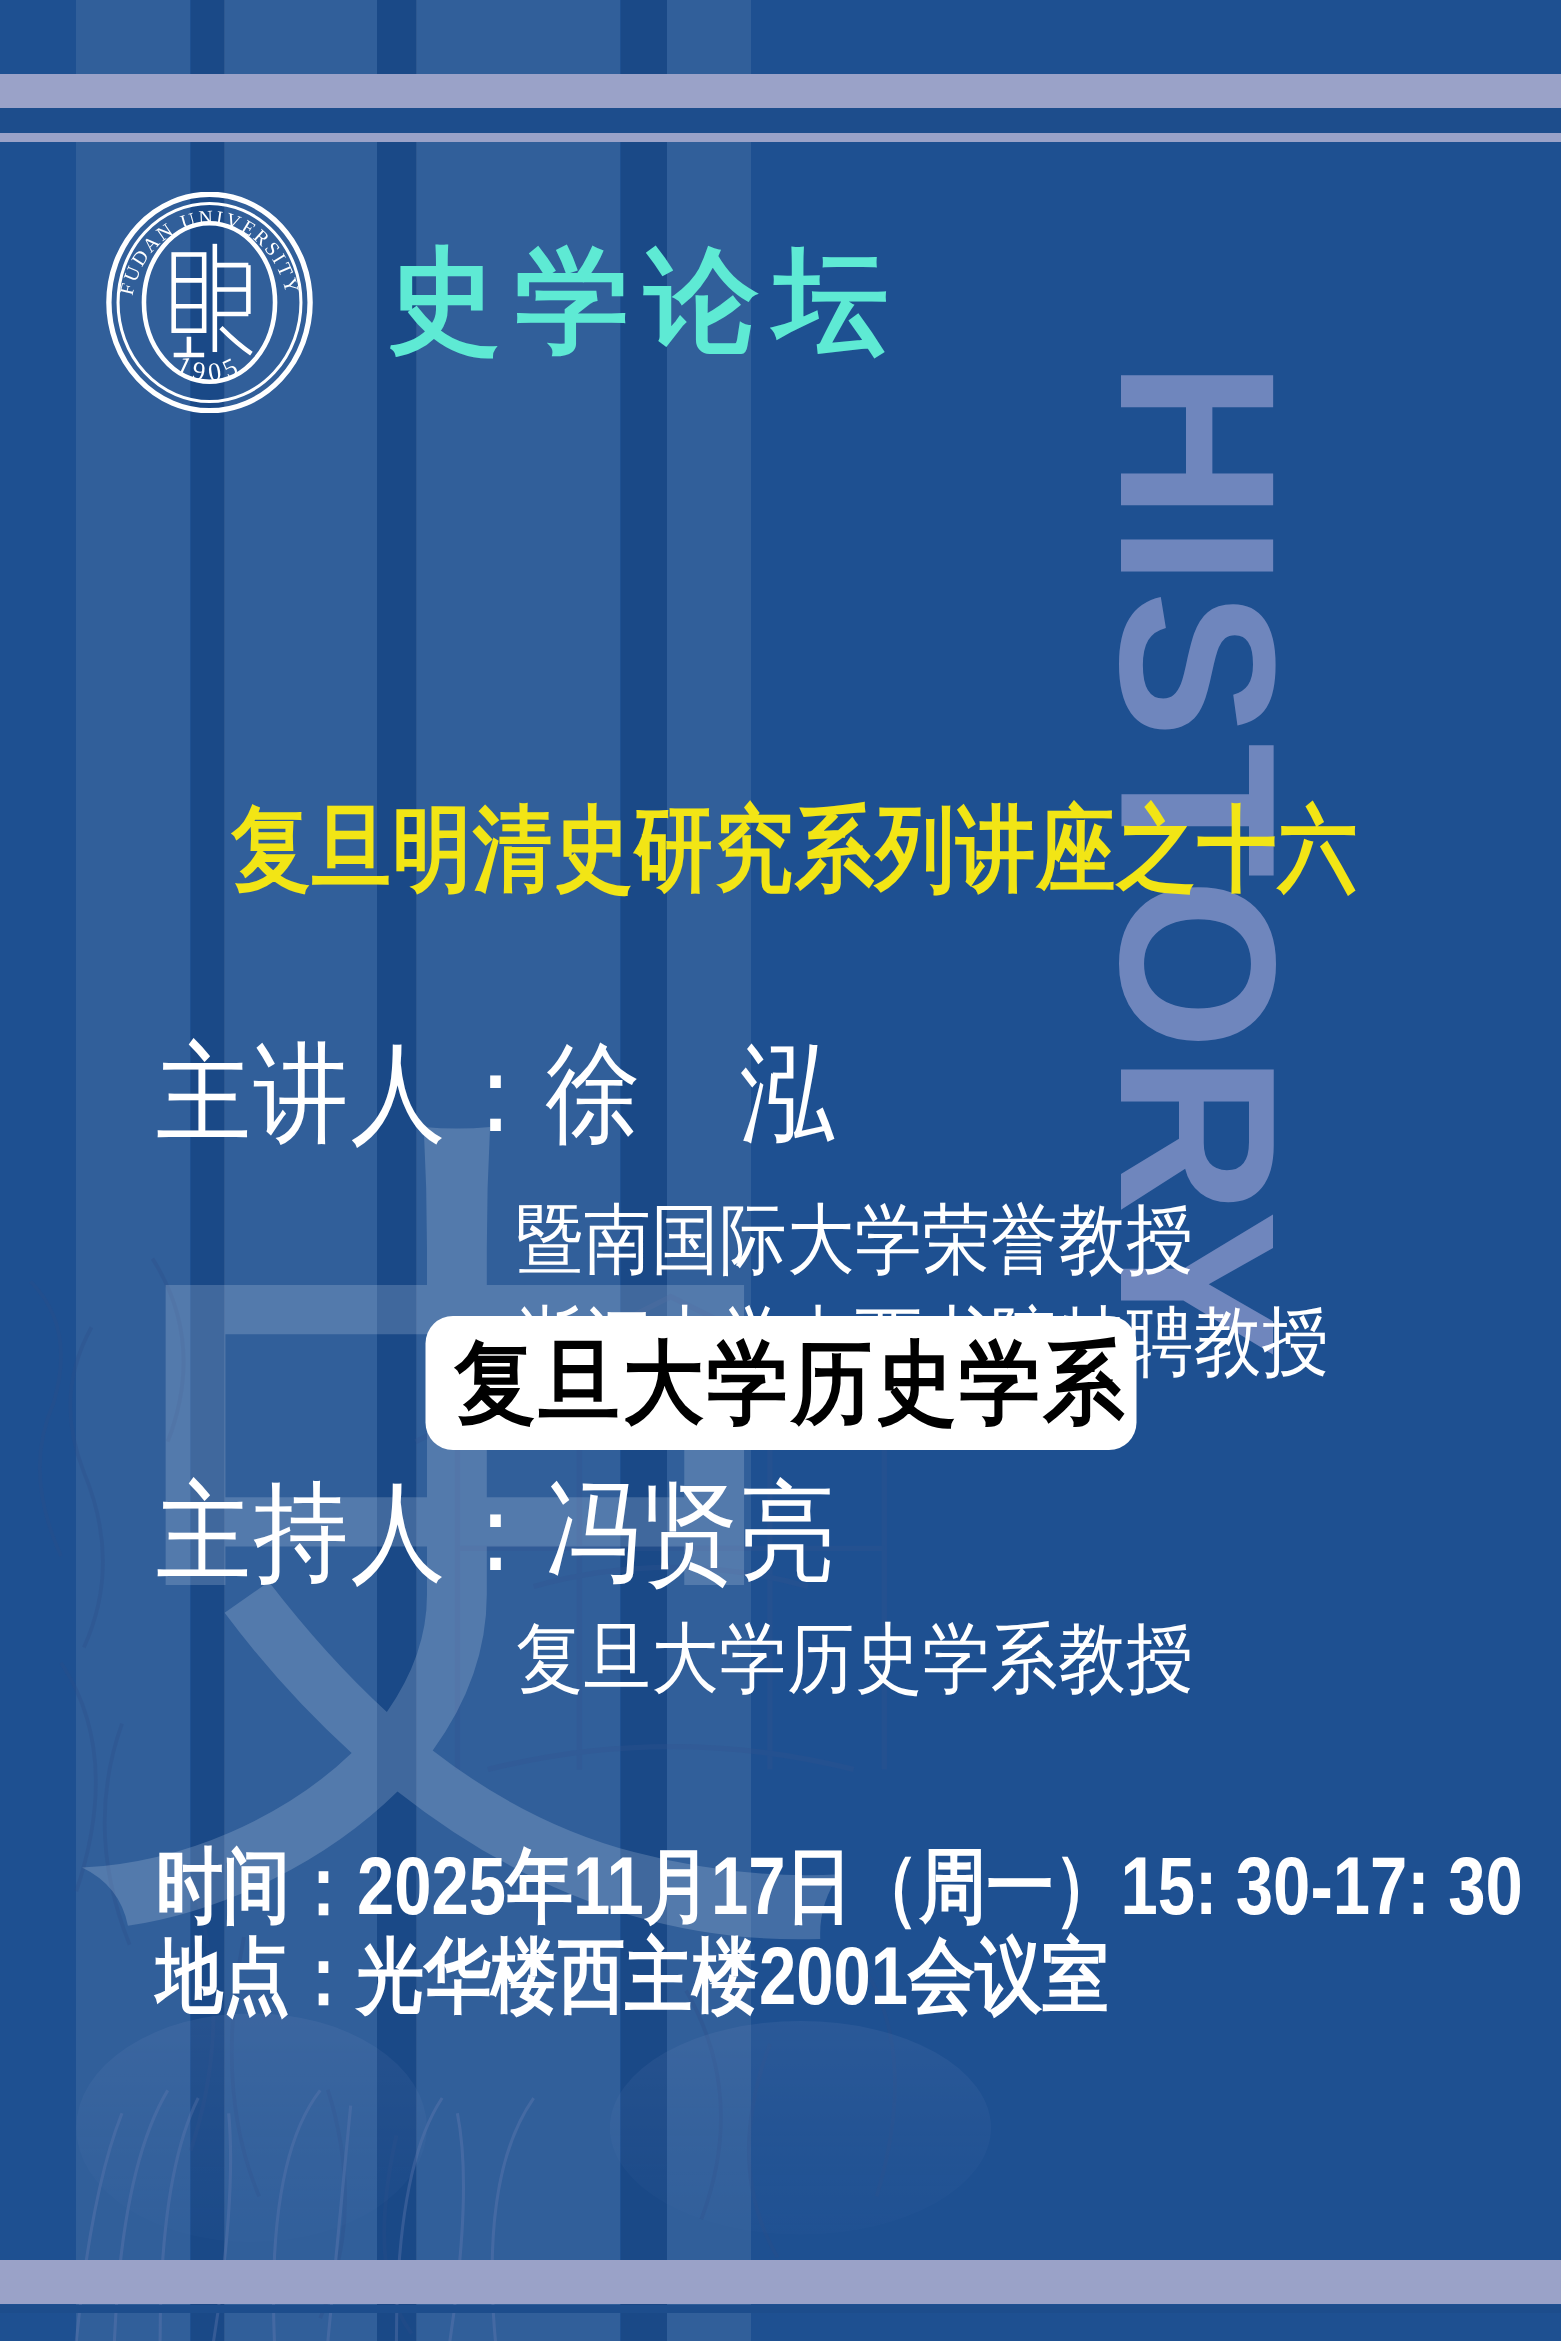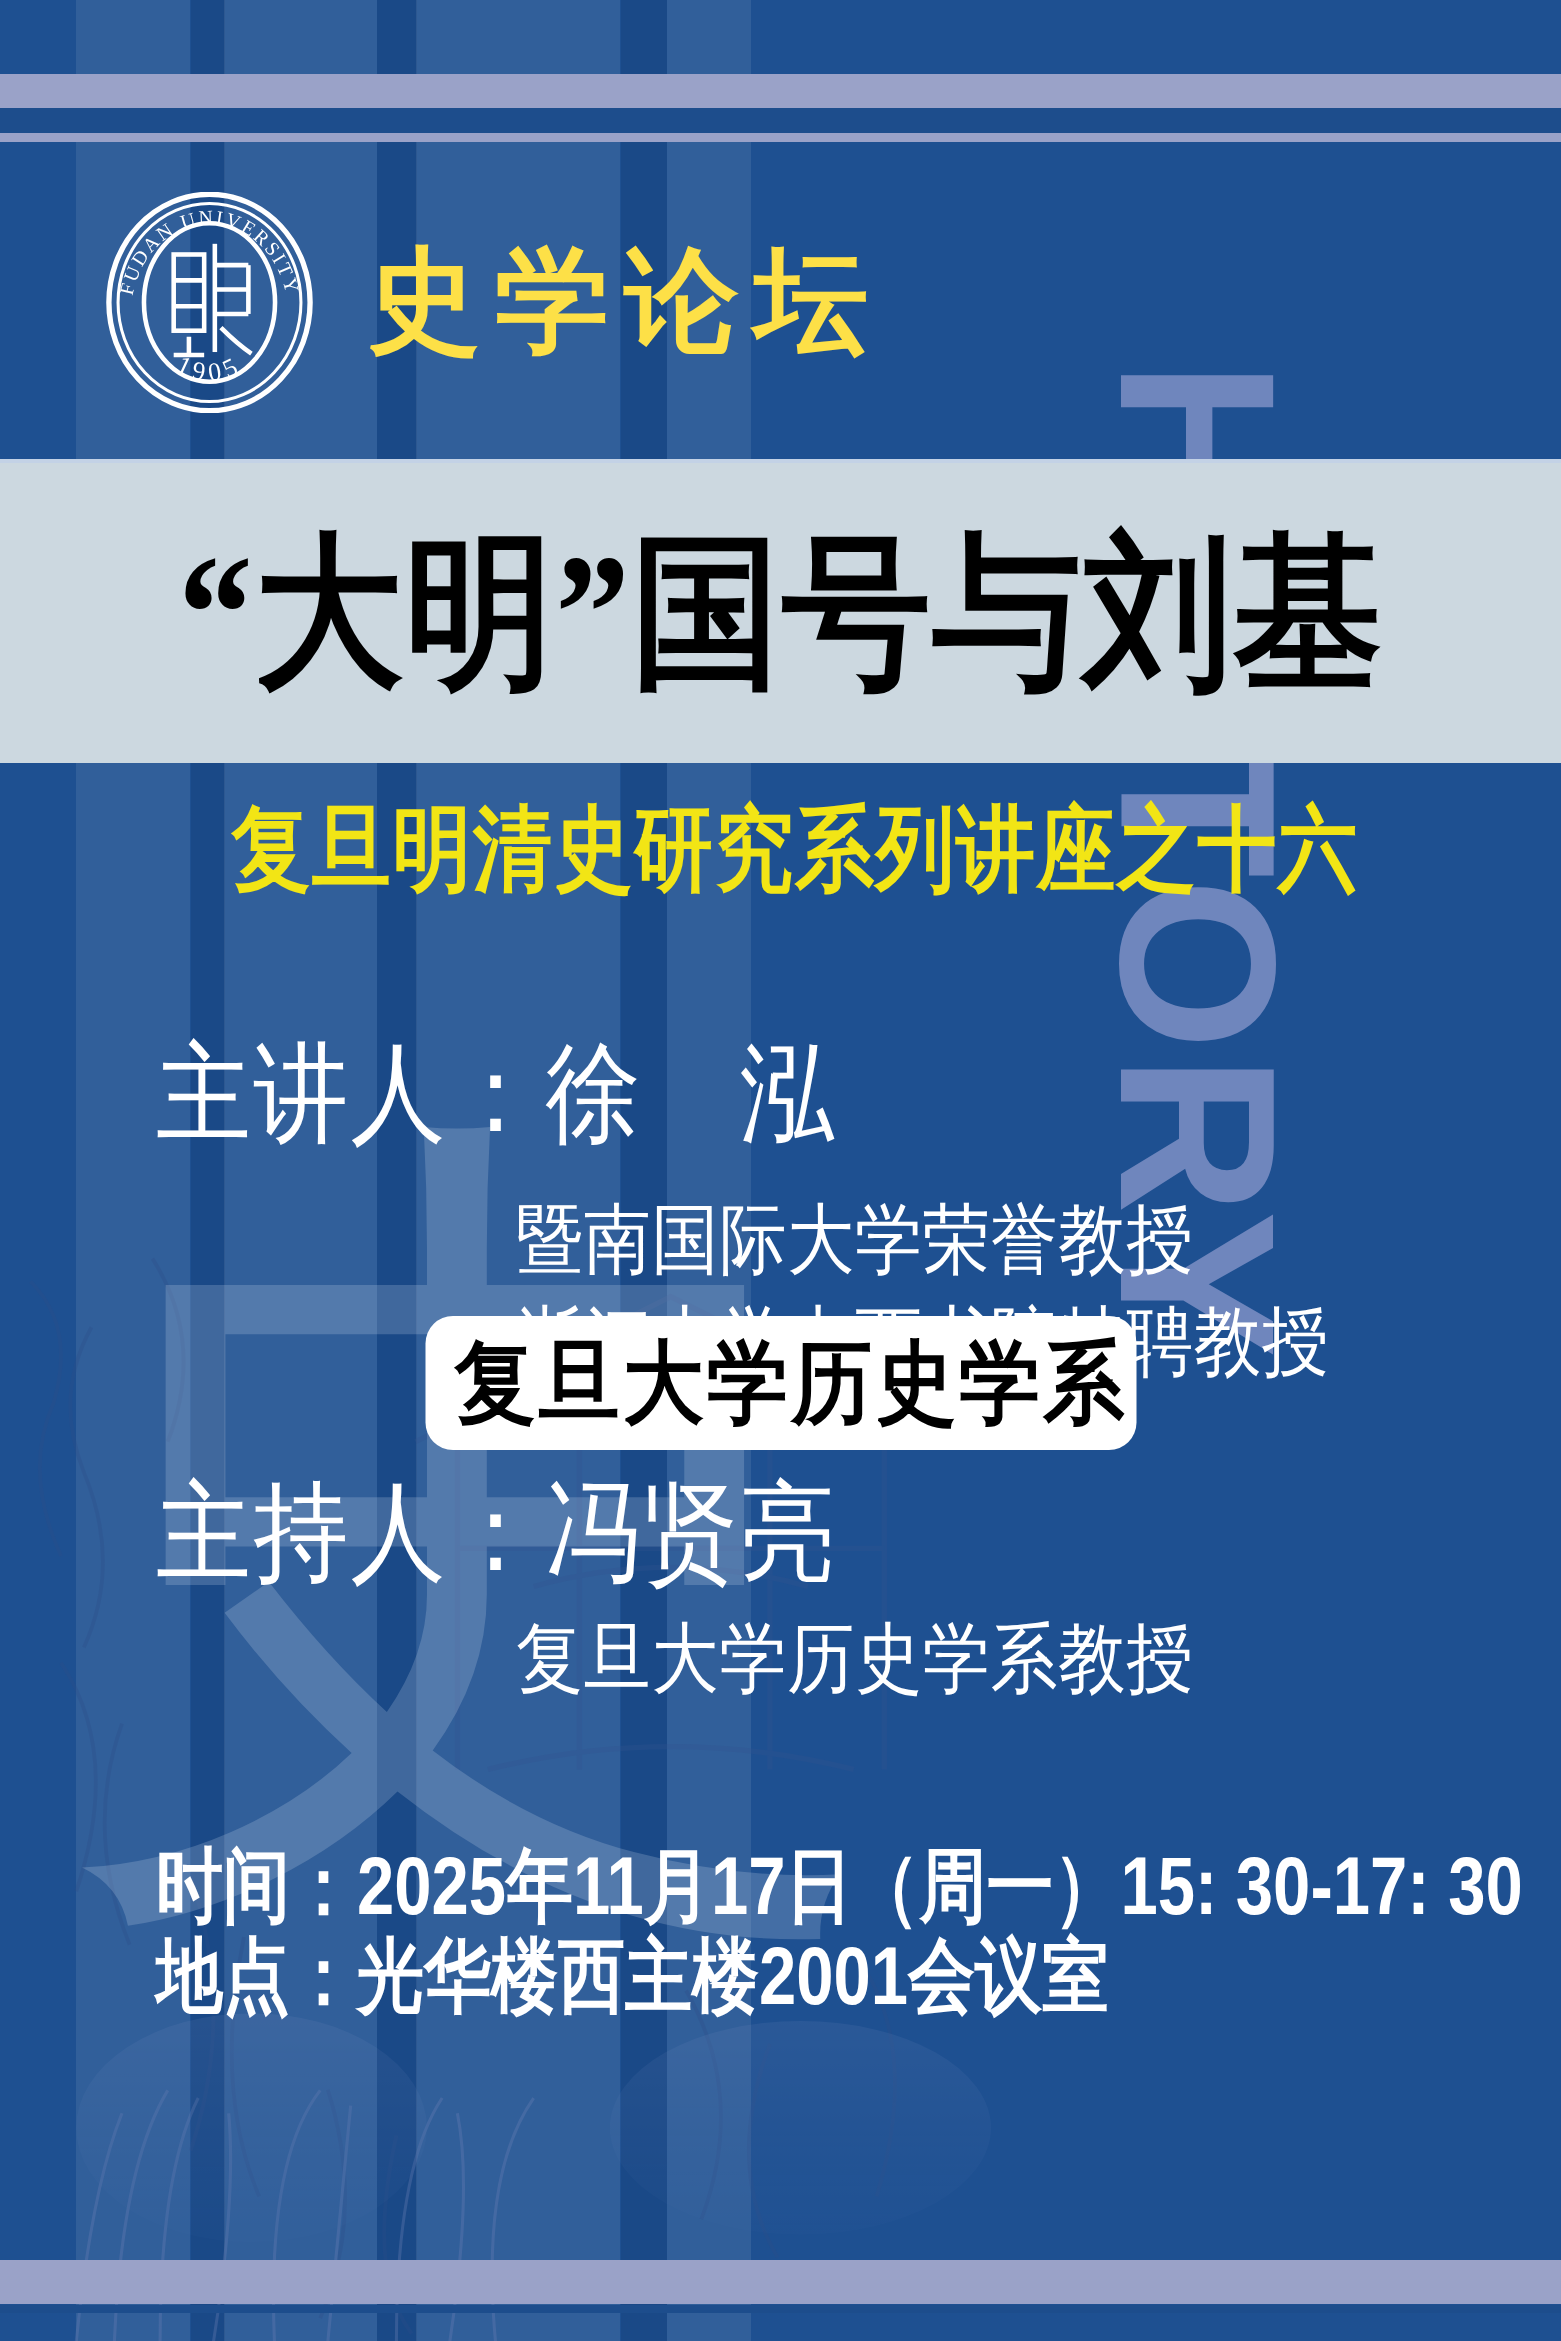--- a/index.html
+++ b/index.html
@@ -42,21 +42,21 @@
   .stripe{position:absolute;left:0;right:0;z-index:6;}
   .stripe.lav{background:#9aa2c8;}
   .stripe.navy{background:#1d4d8c;}
 
   
   .header{position:absolute;left:0;right:0;top:145px;height:314px;z-index:7;
           display:flex;align-items:center;padding-left:99px;}
   .seal{width:221px;height:221px;flex:0 0 221px;position:relative;}
   .seal svg{display:block;width:100%;height:100%;}
   .forum-title{
-    margin-left:46px;color:#fde047;font-size:114px;line-height:1;font-weight:700;
+    margin-left:66px;color:#5eead4;font-size:114px;line-height:1;font-weight:700;
     letter-spacing:15.3px;font-family:"Liberation Serif","DejaVu Serif",serif;
     white-space:nowrap;
   }
 
   
   .title-band{
     position:absolute;left:0;right:0;top:459px;height:304px;z-index:7;
     background:#ccd8e0;display:flex;align-items:center;justify-content:center;
     border-top:4.6px solid #c3d2e6;
   }
@@ -213,23 +213,20 @@
           <path d="M152 96 H196 M152 128 H196 M152 160 H196"></path>
           <path d="M196 96 V160"></path>
           <path d="M160 178 q22 22 40 34"></path>
           <path d="M118 190 V214 M98 214 H138"></path>
         </g>
       </svg>
     </div>
     <div class="forum-title">史学论坛</div>
   </div>
 
-  <div class="title-band">
-    <div class="main-title">“大明”国号与刘基</div>
-  </div>
 
   <div class="content">
 
     <div class="subtitle">复旦明清史研究系列讲座之十六</div>
 
     <div class="speaker-line">主讲人：徐　泓</div>
     <div class="aff1">暨南国际大学荣誉教授</div>
     <div class="aff2">浙江大学中西书院特聘教授</div>
 
     <div class="host-line">主持人：冯贤亮</div>

